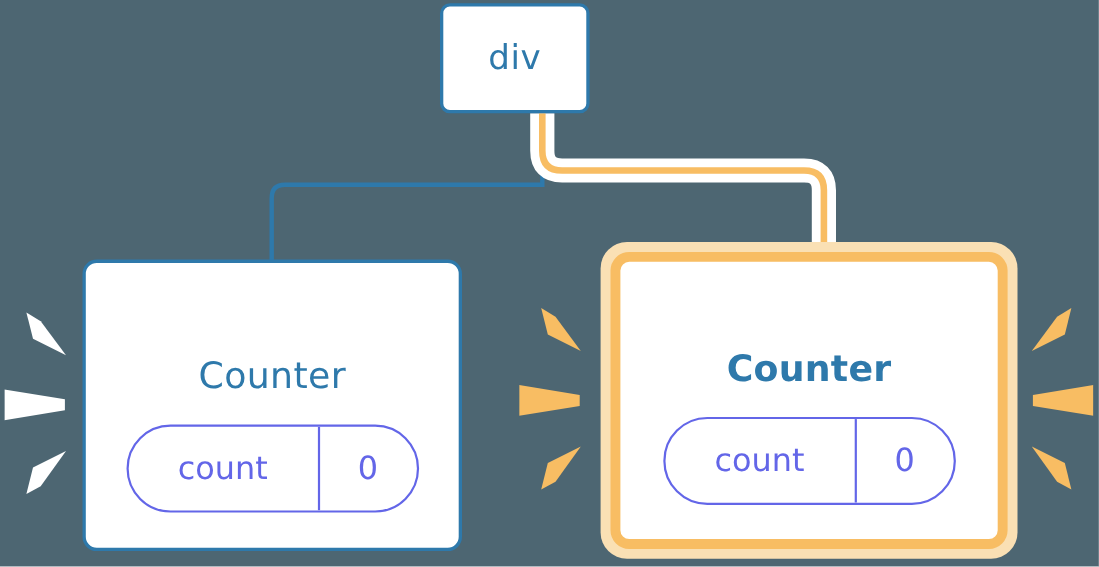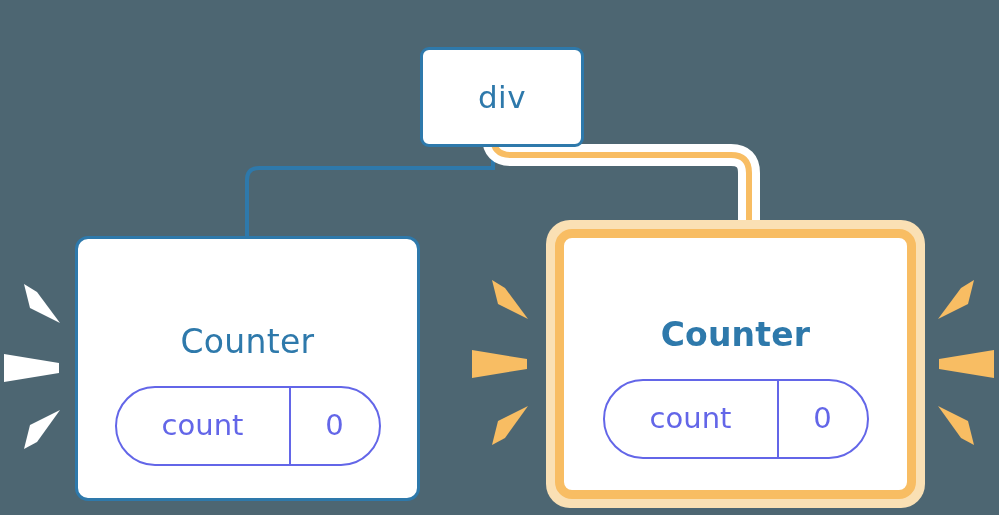--- a/index.html
+++ b/index.html
@@ -25,29 +25,28 @@
     position: absolute;
     background: #ffffff;
     box-sizing: border-box;
     display: flex;
     flex-direction: column;
     align-items: center;
     justify-content: center;
   }
   
   #node-div {
-    left: 420px;
+    left: 400px;
     top: 3px;
-    width: 164px;
+    width: 136px;
     height: 100px;
     border: 3px solid #2e79ab;
     border-radius: 9px;
     justify-content: center;
     z-index: 5;
-    margin-top: 44px;
   }
   #node-div .node-title {
     font-size: 31px;
     color: #2e79ab;
     letter-spacing: 0.5px;
     line-height: 1;
   }
   
   #node-counter-left {
     left: 75px;

